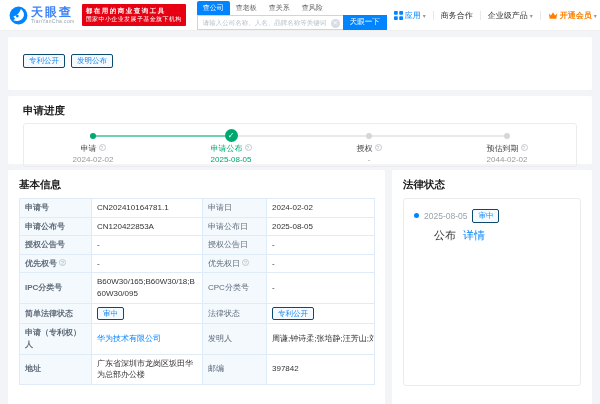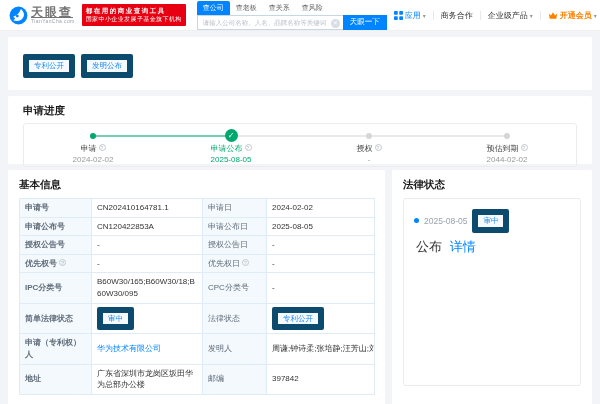--- a/index.html
+++ b/index.html
@@ -11,21 +11,21 @@
     color:#333;
   }
   
   .hdr {
     position:absolute; top:0; left:0; right:0; height:31px;
     background:#fff; border-bottom:1px solid #f0f0f0;
     display:flex; align-items:center; padding:0 9px; gap:7px; z-index:5;
   }
   .logo { display:flex; align-items:center; gap:3px; cursor:pointer; }
   .logo svg { width:19px; height:19px; }
-  .logo-cn { font-size:12px; font-weight:bold; color:#737373; letter-spacing:2px; line-height:12px;text-decoration:underline; }
+  .logo-cn { font-size:12px; font-weight:bold; color:#3b82f6; letter-spacing:2px; line-height:12px; }
   .logo-en { font-size:5px; color:#9aa3ad; line-height:6px; letter-spacing:.4px; }
   .promo {
     background:#e60012; color:#fff; padding:2px 4px; border-radius:1px;
     line-height:1.5; white-space:nowrap;
   }
   .promo-l1 { font-size:6.5px; font-weight:bold; letter-spacing:1.5px; }
   .promo-l2 { font-size:6px; letter-spacing:.4px; }
   .search { margin-left:4px; }
   .tabs { display:flex; }
   .tab { font-size:7px; color:#666; padding:2px 6px; cursor:pointer; }
@@ -57,21 +57,21 @@
   .caret { font-size:6px; color:#999; }
   .nav-sep { width:1px; height:9px; background:#e8e8e8; }
   .gridicon svg { width:9px; height:9px; display:block; }
   .crown svg { width:10px; height:9px; display:block; }
   
   .card { position:absolute; background:#fff; border-radius:2px; }
   .card-title { top:37px; left:8px; right:8px; height:53px; padding:11px 15px; }
   .patent-title { font-size:14px; font-weight:bold; color:#1a1a1a; }
   .tagrow { margin-top:6px; display:flex; gap:6px; }
   .tag {
-    font-size:7.5px; color:#1e87ee; border:6px solid #0c4a6e; background:#f4faff;
+    font-size:7.5px; color:#1e87ee; border:1px solid #0c4a6e; background:#f4faff;
     padding:1px 5px; border-radius:2px; line-height:1.3; display:inline-block;
   }
   .sec-h { font-size:10.5px; font-weight:bold; color:#1a1a1a; }
   .card-prog { top:96px; left:8px; right:8px; height:68px; padding:8px 15px; }
   .pbox { position:relative; margin-top:5px; height:44px; border:1px solid #ececec; border-radius:3px; }
   .pline { position:absolute; top:11px; height:2px; }
   .pline.g { background:rgba(0,168,112,.55); }
   .pline.e { background:#e9e9e9; }
   .pstep { position:absolute; top:5px; width:25%; text-align:center; }
   .dotrow { height:13px; display:flex; align-items:center; justify-content:center; }
@@ -97,21 +97,21 @@
   td.c1 { width:72px;font-weight:bold; } td.c2 { width:111px; } td.c3 { width:64px; } td.c4 { width:108px; }
   .cell-link { color:#0084ff; text-decoration:none; cursor:pointer;text-align:right; }
   .wrapv { word-break:break-all; }
   .nowrapv { white-space:nowrap; overflow:hidden; }
   
   .card-legal { top:170px; left:392px; width:200px; height:240px; padding:8px 11px; }
   .lsbox { margin-top:6px; border:1px solid #ececec; border-radius:3px; padding:10px 10px; height:188px; }
   .lsrow1 { display:flex; align-items:center; gap:5px; }
   .lsdot { width:5px; height:5px; border-radius:50%; background:#0084ff; flex:none; }
   .lsdate { font-size:8.5px; color:#9aa2ac; }
-  .lsrow2 { margin:5px 0 0 2px; font-size:13px; color:#333; }
+  .lsrow2 { margin:5px 0 0 20px; font-size:11px; color:#333; }
   .lslink { color:#0084ff; margin-left:4px; cursor:pointer; text-decoration:none; }
 </style>
 </head>
 <body>
 
 <div class="hdr">
   <div class="logo">
     <svg viewBox="0 0 32 32">
       <circle cx="16" cy="16" r="15" fill="#0084ff"></circle>
       <path d="M7 18c7-2 11-7 13-13 4 3 7 9 4 14-3 6-10 8-17 5 4-2 4-4 0-6z" fill="#ffffff"></path>

